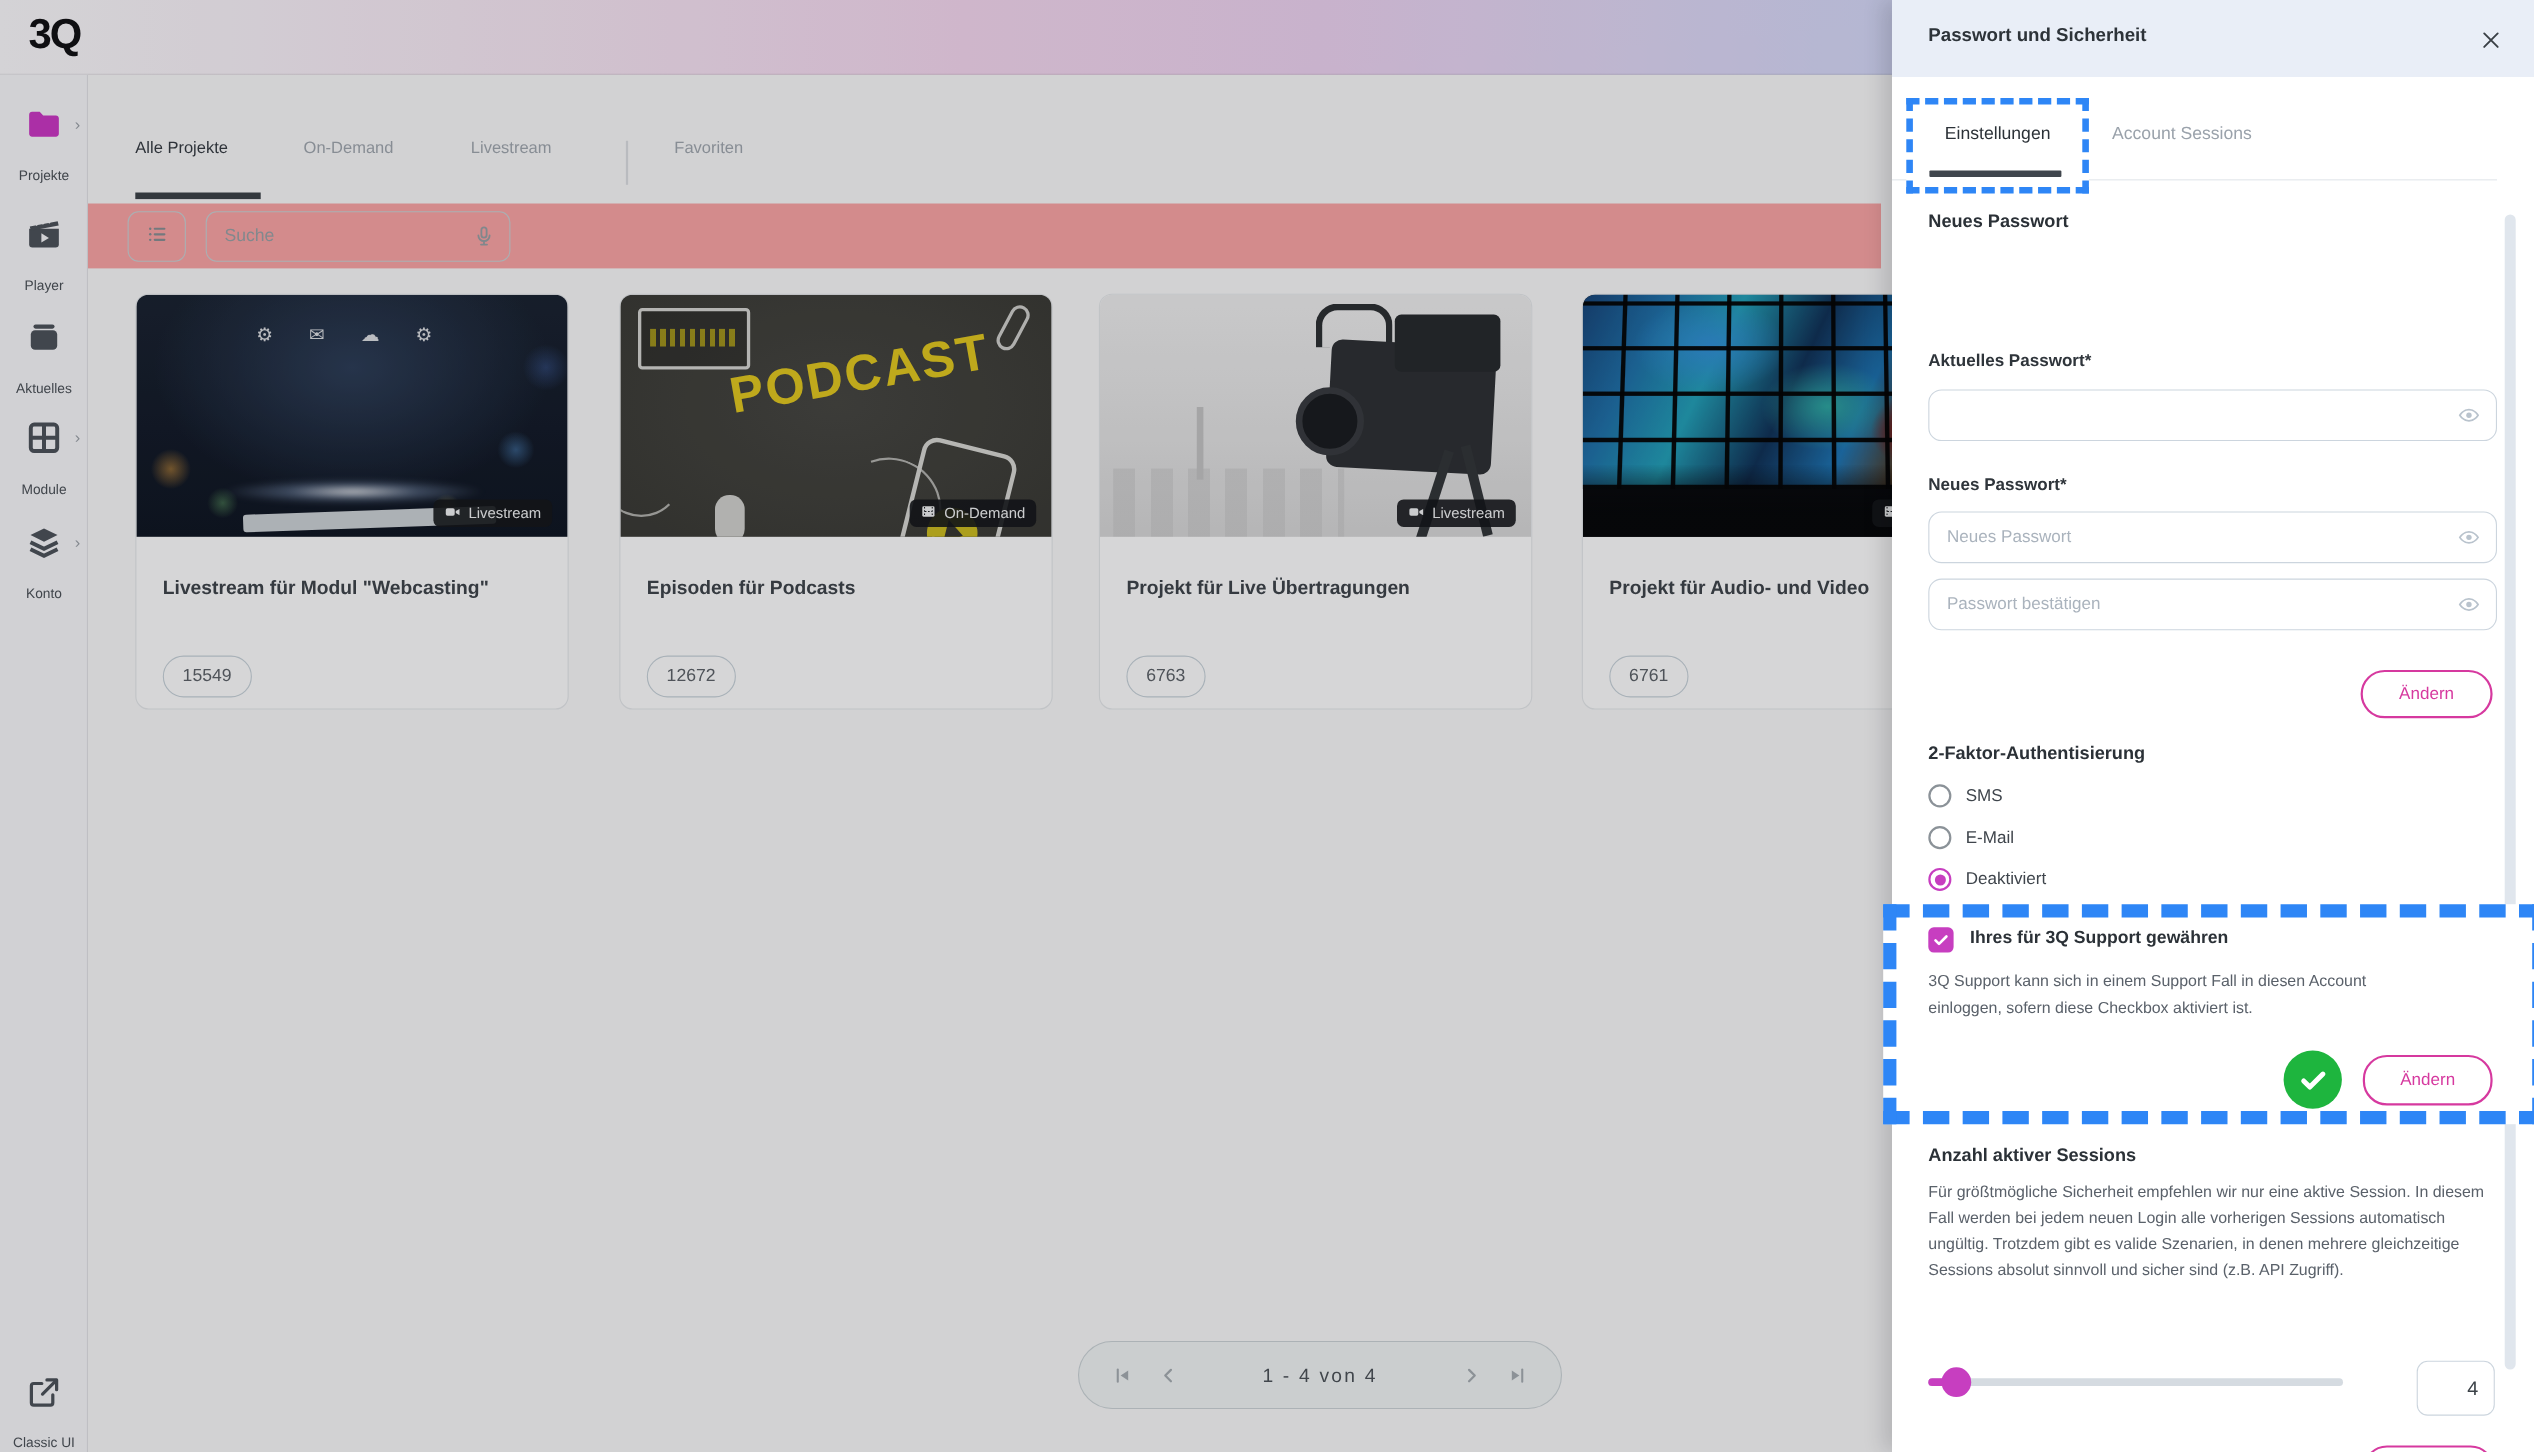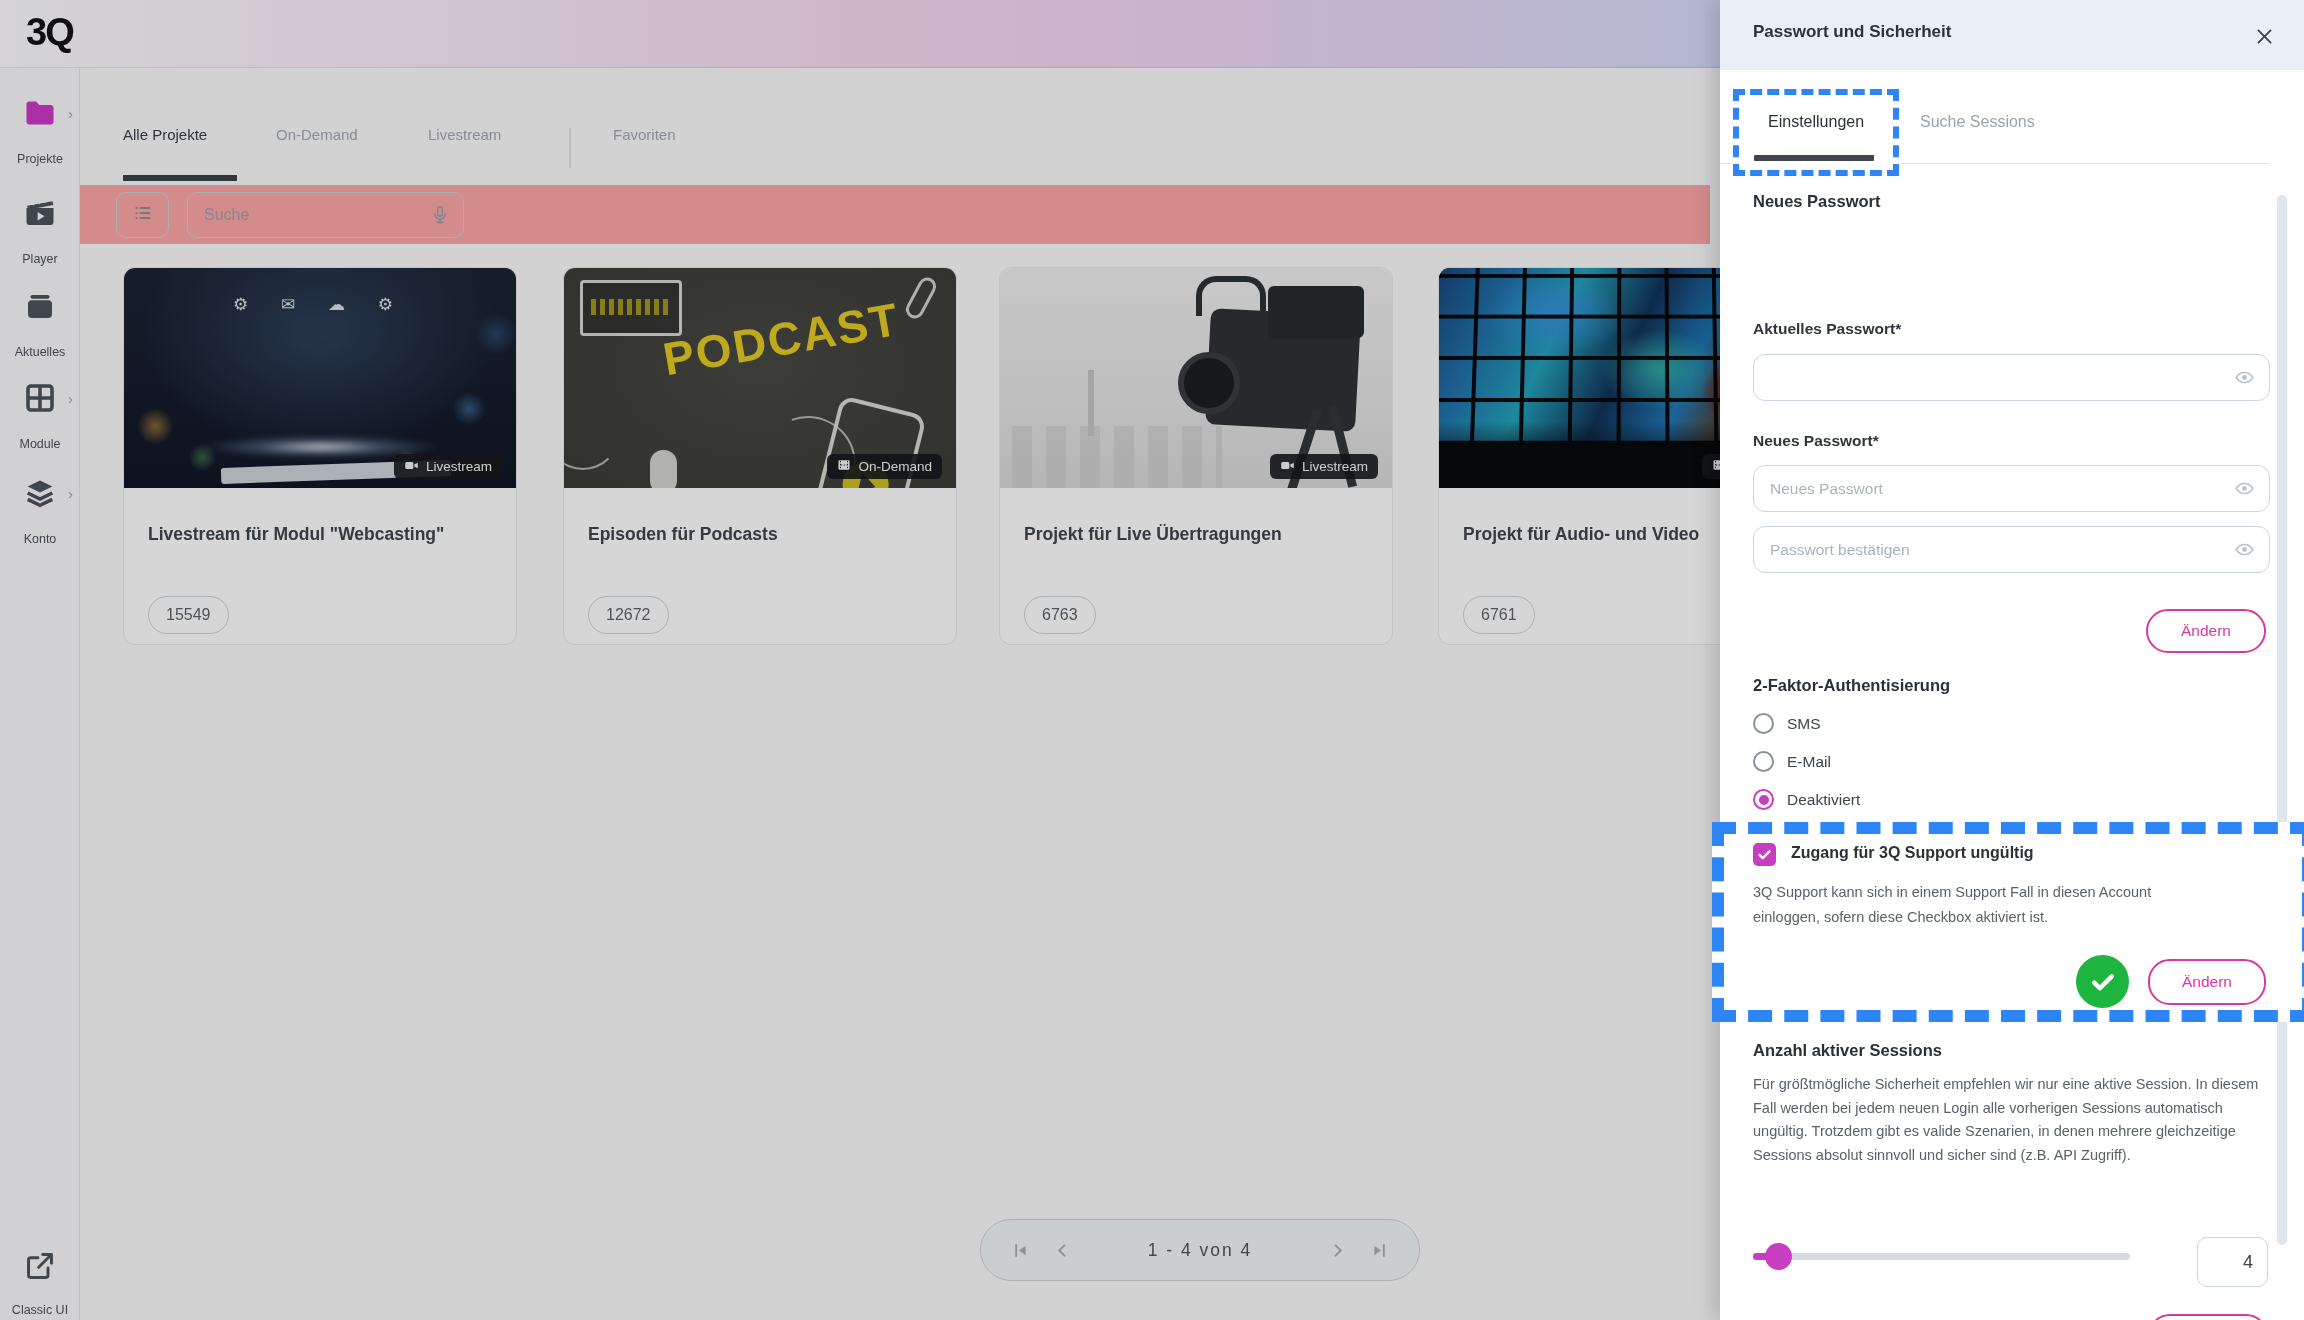--- a/index.html
+++ b/index.html
@@ -355,21 +355,21 @@
         <svg width="21" height="21" viewBox="0 0 24 24" stroke="#3a4046" stroke-width="2" stroke-linecap="round">
           <path d="M5 5l14 14M19 5L5 19"></path>
         </svg>
       </div>
   </div>
 
   <div id="ptab-hairline" class="abs"></div>
   <div id="dashbox1" class="abs"></div>
   <div id="einstellungen-label" class="ptab active abs">Einstellungen</div>
   <div id="ptab-underline" class="abs" style="z-index:6;"></div>
-  <div class="ptab inactive" style="left:200px;">Suche Sessions</div>
+  <div class="ptab inactive" style="left:200px;">Account Sessions</div>
 
   <div class="p-heading" style="top:192px;">Neues Passwort</div>
 
   <div class="p-label" style="top:320px;">Aktuelles Passwort*</div>
   <div class="p-input" style="top:354px;">
     <input type="password" style="">
     <span class="eye"><svg width="21" height="21" viewBox="0 0 24 24" fill="none" stroke="#b9c3cd" stroke-width="1.8">
           <path d="M2.5 12S6 6.2 12 6.2 21.5 12 21.5 12 18 17.8 12 17.8 2.5 12 2.5 12z"></path>
           <circle cx="12" cy="12" r="2.8" fill="#b9c3cd" stroke="none"></circle>
         </svg></span>
@@ -418,21 +418,21 @@
   <div id="pscroll" class="abs"></div>
 </div>
 
 <div id="dashbox2" class="abs">
   <div class="inner">
     <div id="support-check" class="abs">
       <svg width="17" height="17" viewBox="0 0 24 24" fill="none" stroke="#fff" stroke-width="3.4" stroke-linecap="round" stroke-linejoin="round">
           <path d="M5 12.5l4.5 4.5L19 7.5"></path>
         </svg>
     </div>
-    <div id="support-label">Zugang für 3Q Support ungültig</div>
+    <div id="support-label">Ihres für 3Q Support gewähren</div>
     <div id="support-desc">3Q Support kann sich in einem Support Fall in diesen Account einloggen, sofern diese Checkbox aktiviert ist.</div>
     <div id="green-check">
       <svg width="30" height="30" viewBox="0 0 24 24" fill="none" stroke="#fff" stroke-width="3.6" stroke-linecap="round" stroke-linejoin="round">
           <path d="M5 12.5l4.5 4.5L19 7.5"></path>
         </svg>
     </div>
     <div class="btn-pink" style="left:424px; top:125px; width:118px; height:46px;">Ändern</div>
   </div>
 </div>
 

